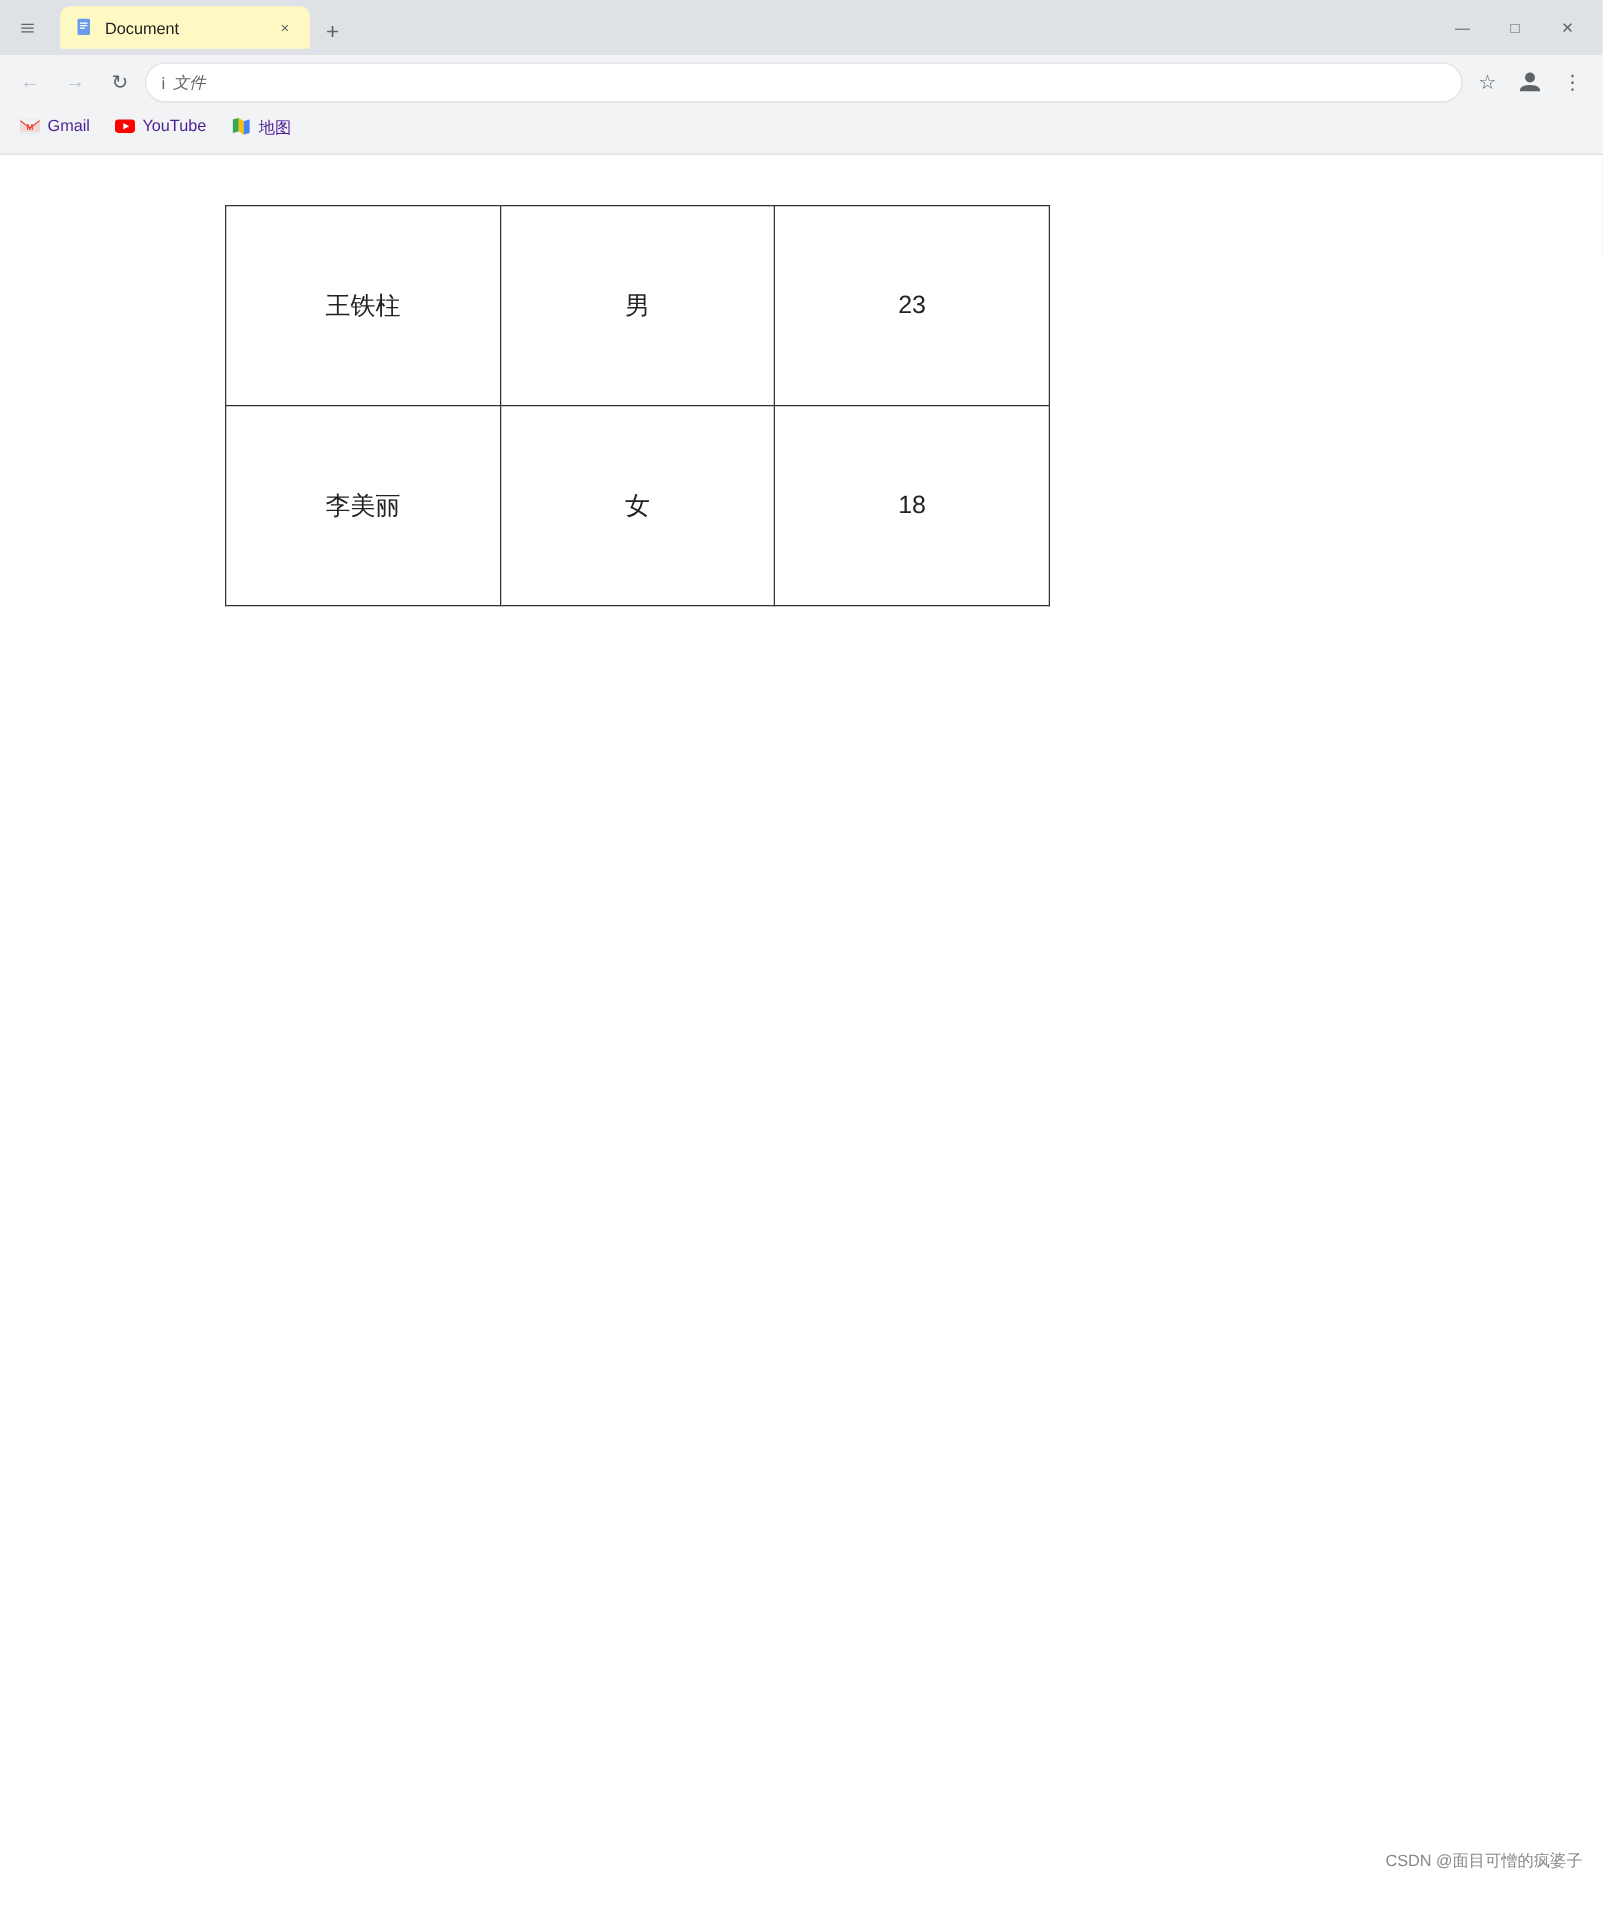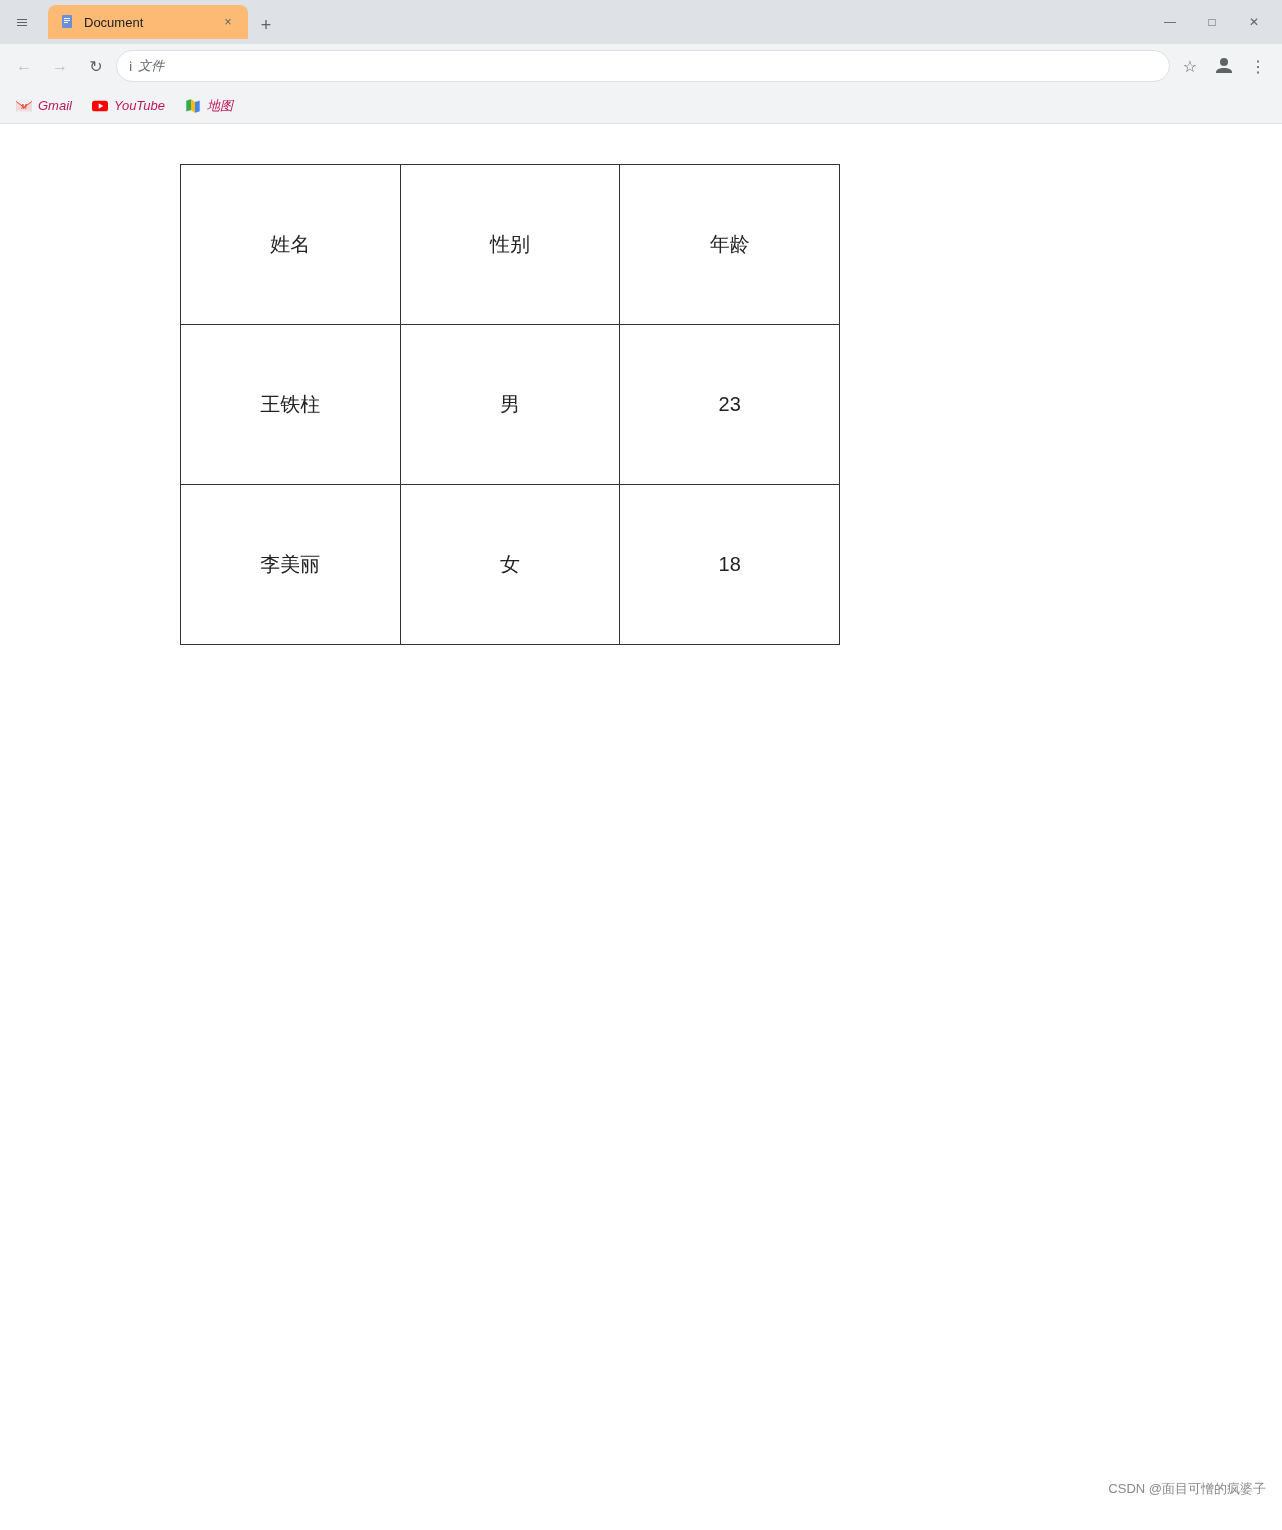--- a/index.html
+++ b/index.html
@@ -56,21 +56,21 @@
 
     .tab-bar {
       display: flex;
       align-items: flex-end;
       flex: 1;
       padding-left: 8px;
     }
 
     .tab {
       height: 34px;
-      background: #fdba74;
+      background: #fef9c3;
       border-radius: 8px 8px 0 0;
       display: flex;
       align-items: center;
       padding: 0 12px;
       gap: 8px;
       min-width: 200px;
       max-width: 240px;
     }
 
     .tab-favicon {
@@ -221,28 +221,26 @@
       display: flex;
       align-items: center;
       padding: 0 8px;
       gap: 4px;
       border-bottom: 1px solid #e0e0e0;
     }
 
     .bookmark-item {
       height: 26px;
       display: flex;
-      align-items: center;
       padding: 0 8px;
       gap: 6px;
       border-radius: 4px;
       cursor: pointer;
       font-size: 13px;
-      color: #be185d;
-      font-style: italic;
+      color: #4c1d95;
     }
 
     .bookmark-favicon {
       width: 16px;
       height: 16px;
       display: flex;
       align-items: center;
       justify-content: center;
     }
 
@@ -373,25 +371,20 @@
         </svg>
       </span>
       <span>地图</span>
     </div>
   </div>
 
   <div class="page-content">
     <div class="page-table-wrapper">
       <table>
         <tbody id="table-body">
-        <tr>
-              <td>姓名</td>
-              <td>性别</td>
-              <td>年龄</td>
-            </tr>
             <tr>
               <td>王铁柱</td>
               <td>男</td>
               <td>23</td>
             </tr>
             <tr>
               <td>李美丽</td>
               <td>女</td>
               <td>18</td>
             </tr>

